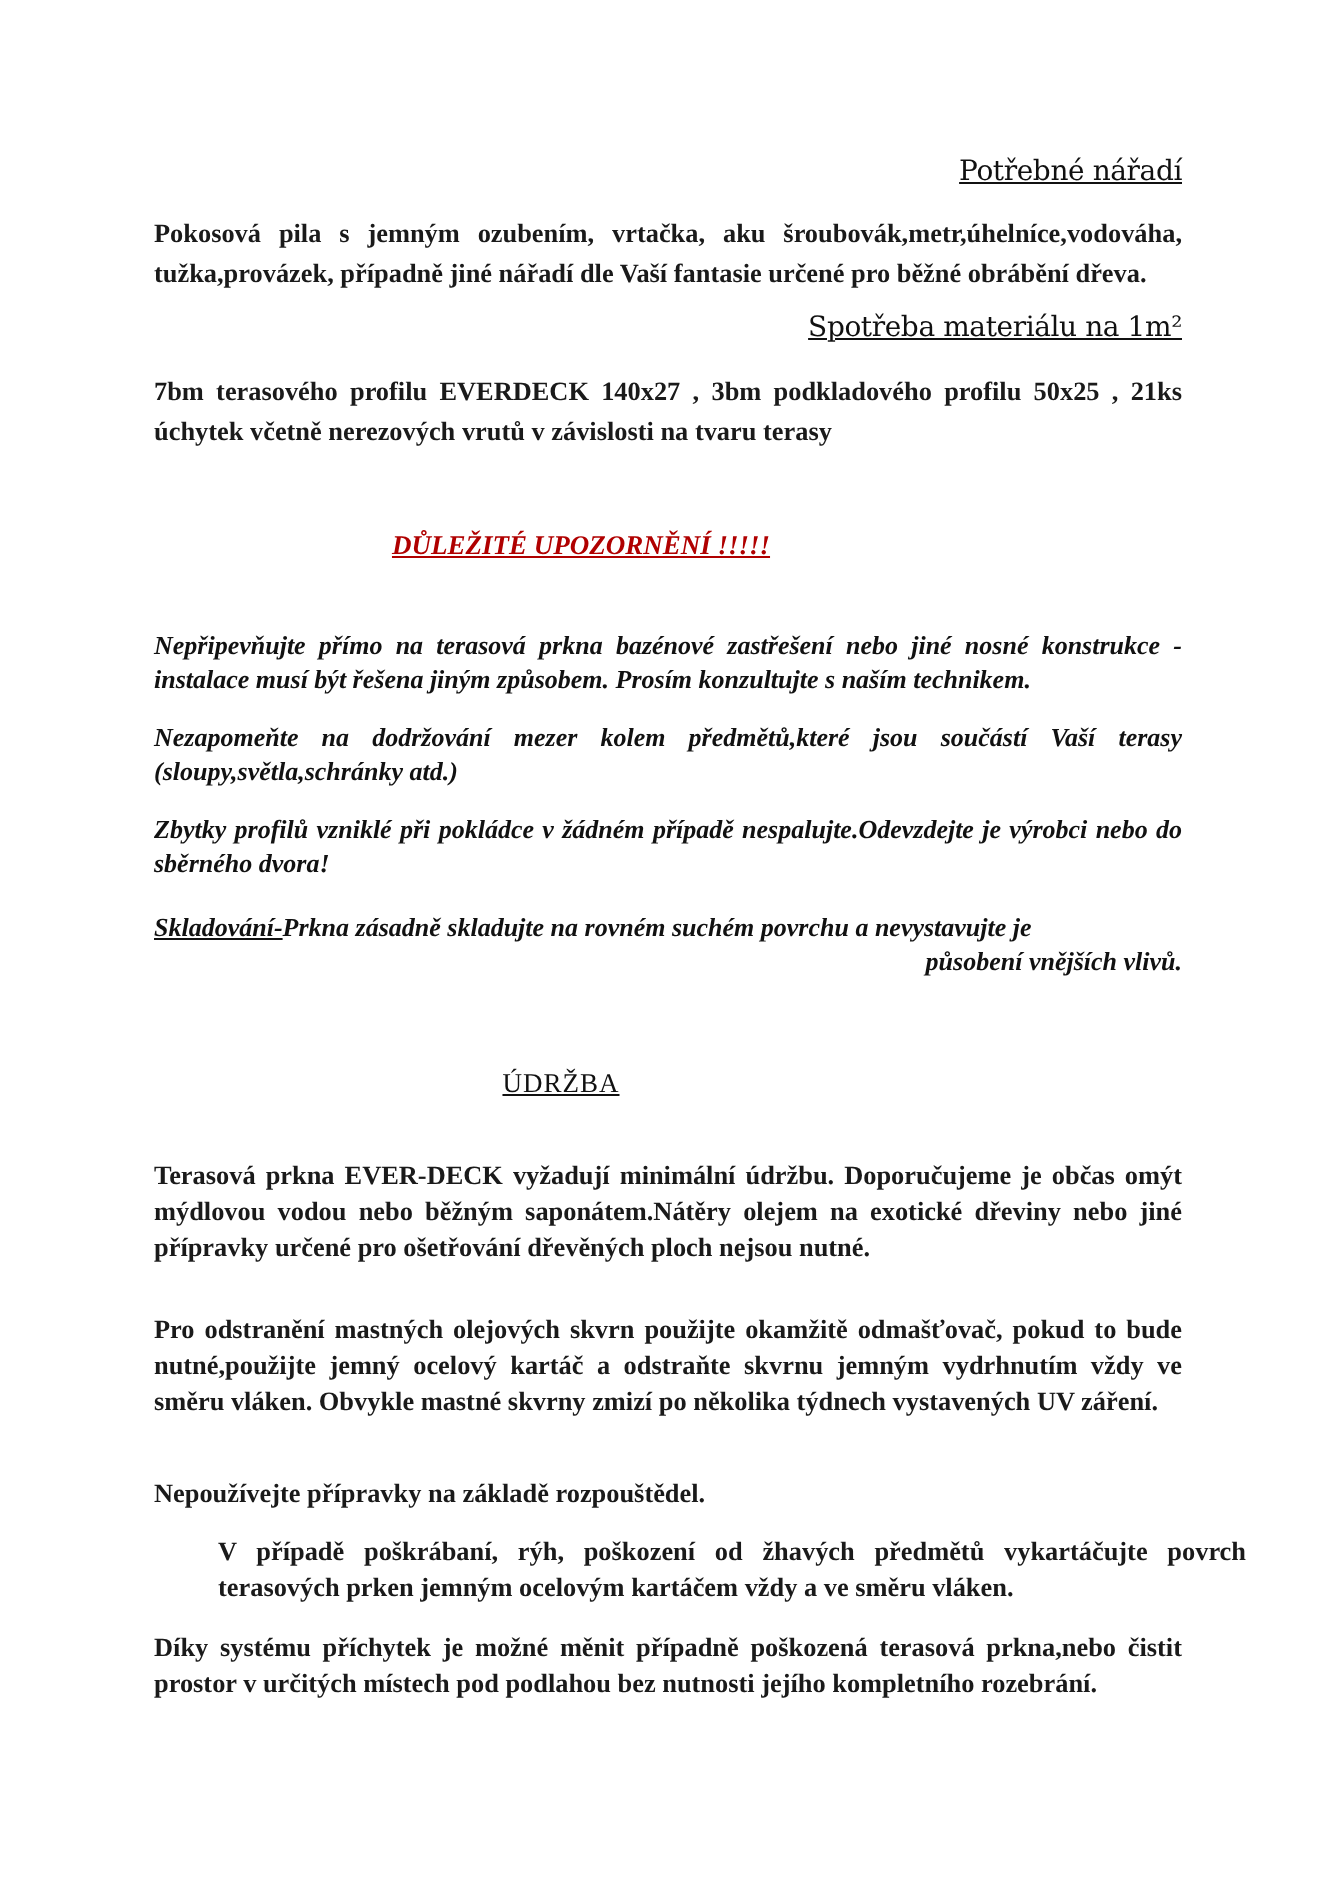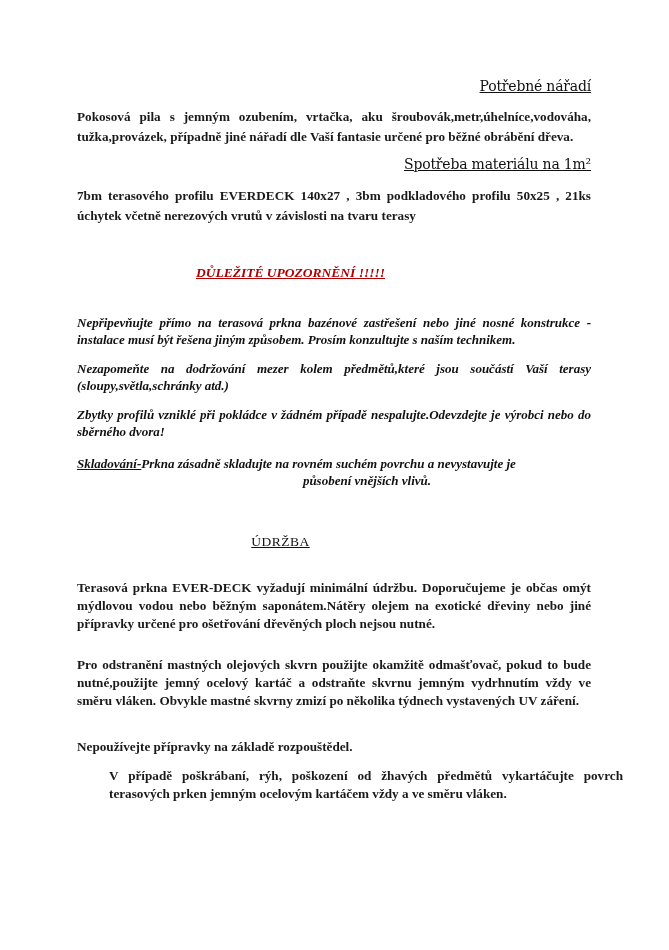--- a/index.html
+++ b/index.html
@@ -24,21 +24,21 @@
       position: absolute; left: 0; width: 581px; text-align: center;
       font-family: "Liberation Serif", serif; font-style: italic; font-weight: bold;
       font-size: 13.5px; text-decoration: underline;
     }
     .center-heading {
       position: absolute; left: 0; width: 561px; text-align: center;
       font-family: "Liberation Serif", serif; font-size: 13.5px; text-decoration: underline;
       letter-spacing: 0.5px;
     }
     .underline { text-decoration: underline; }
-    .indent2 { display: block; padding-left: 66px; text-align: center; }
+    .indent2 { display: block; padding-left: 66px; text-align: right; }
   </style>
 </head>
 <body>
 
 <div class="page">
 
   <div class="blk heading" style="top:78px;">Potřebné nářadí</div>
   <div class="blk body-text" style="top:107px;">Pokosová  pila s jemným ozubením, vrtačka, aku šroubovák,metr,úhelníce,vodováha, tužka,provázek, případně jiné nářadí dle Vaší fantasie určené pro běžné obrábění dřeva.</div>
 
   <div class="blk heading" style="top:156px;">Spotřeba materiálu na 1m²</div>
@@ -54,14 +54,15 @@
     <span class="underline">Skladování-</span><span>Prkna zásadně skladujte na rovném suchém povrchu a nevystavujte je</span>
     <span class="indent2">působení vnějších vlivů.</span>
   </div>
 
   <div class="center-heading" style="top:534px;">ÚDRŽBA</div>
 
   <div class="blk body-text" style="top:579px; line-height:18px;">Terasová prkna EVER-DECK vyžadují minimální údržbu. Doporučujeme je občas omýt  mýdlovou vodou nebo běžným saponátem.Nátěry olejem na exotické dřeviny nebo jiné přípravky určené pro ošetřování dřevěných ploch nejsou nutné.</div>
   <div class="blk body-text" style="top:656px; line-height:18px;">Pro odstranění mastných olejových skvrn použijte okamžitě odmašťovač, pokud to bude nutné,použijte jemný ocelový kartáč a odstraňte skvrnu jemným vydrhnutím vždy ve směru vláken. Obvykle mastné skvrny zmizí po několika týdnech vystavených UV záření.</div>
   <div class="blk body-text" style="top:737px;">Nepoužívejte přípravky na základě rozpouštědel.</div>
   <div class="blk body-text" style="top:767px; line-height:18px;margin-left:32px;">V případě poškrábaní, rýh, poškození od žhavých předmětů  vykartáčujte povrch terasových prken jemným ocelovým kartáčem vždy a ve směru vláken.</div>
+  <div class="blk body-text" style="top:815px; line-height:18px;">Díky systému příchytek je možné měnit případně poškozená terasová prkna,nebo čistit prostor v určitých místech pod podlahou bez nutnosti jejího kompletního rozebrání.</div>
 
 </div>
 
 </body></html>

